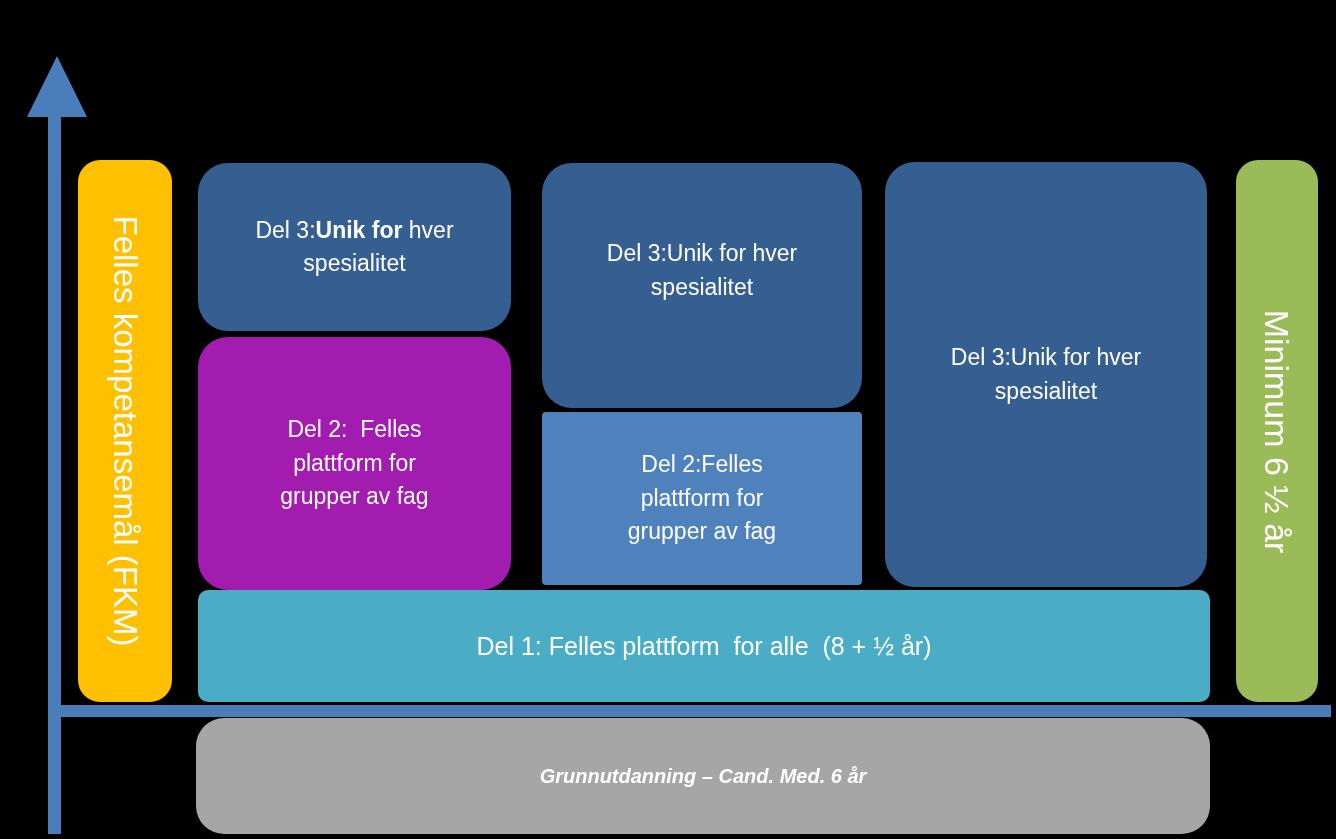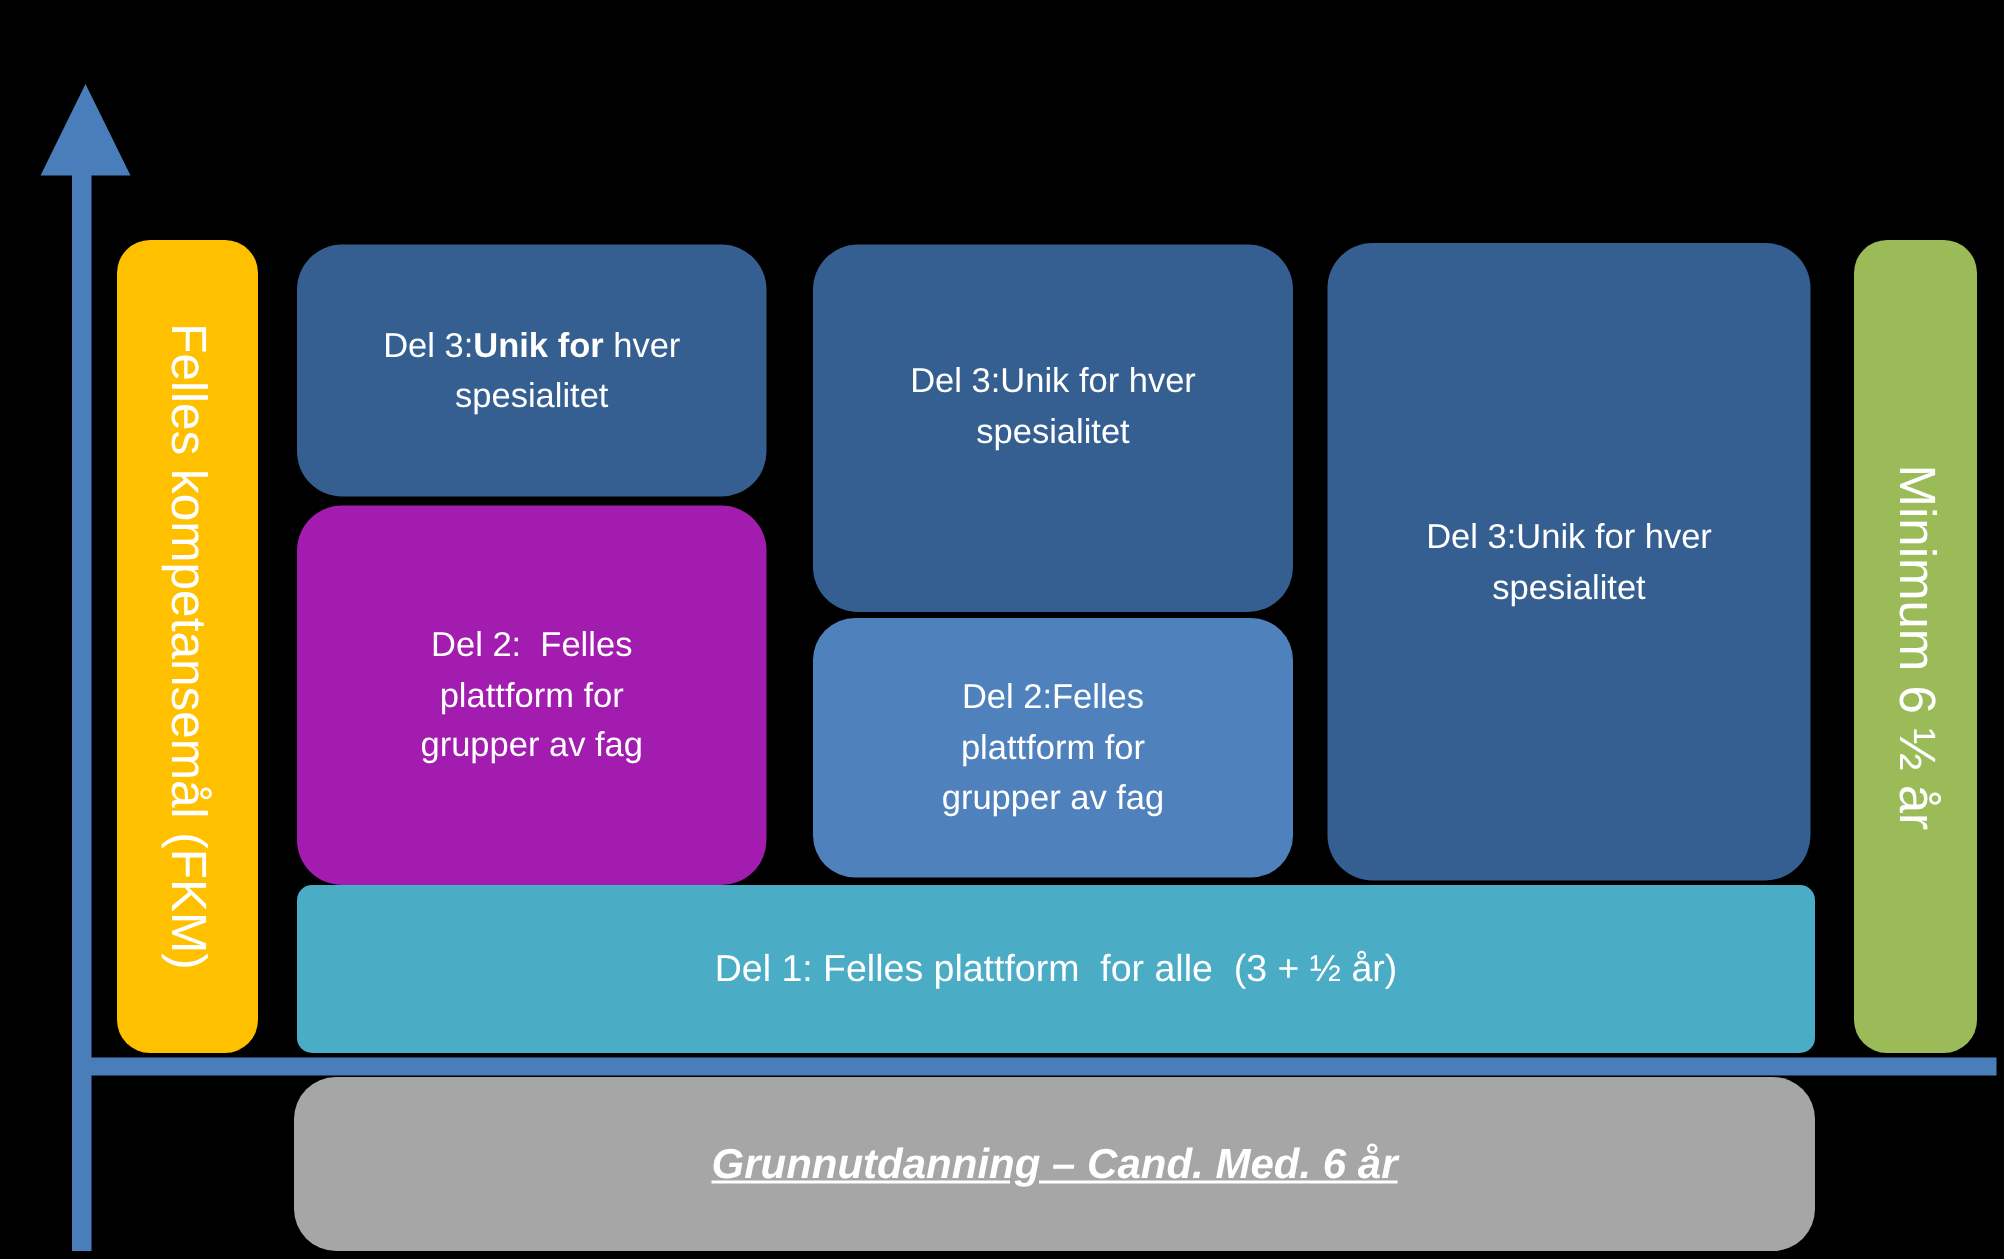--- a/index.html
+++ b/index.html
@@ -95,21 +95,21 @@
     left: 542px; top: 163px;
     width: 320px; height: 245px;
     background: #365F91;
     border-radius: 30px;
     padding-bottom: 30px;
   }
   .col2-del2 {
     left: 542px; top: 412px;
     width: 320px; height: 173px;
     background: #4F81BD;
-    border-radius: 28px;
+    border-radius: 4px;
     text-align: center;
   }
   .col3-del3 {
     left: 885px; top: 162px;
     width: 322px; height: 425px;
     background: #365F91;
     border-radius: 30px;
   }
 
   .del1-bar {
@@ -120,24 +120,23 @@
   }
   .del1-bar .box-text { font-size: 25px; }
 
   .foundation-bar {
     left: 196px; top: 718px;
     width: 1014px; height: 116px;
     background: #A6A6A6;
     border-radius: 28px;
   }
   .foundation-bar .box-text {
-    font-size: 28px;
+    font-size: 20px;
     font-weight: bold;
     font-style: italic;
-    text-decoration: underline;
   }
 
   .bold-seg { font-weight: bold; margin-top: 28px; }
 </style>
 </head>
 <body>
 
 <div class="stage">
 
   <div class="abs axis-arrowhead"></div>
@@ -167,21 +166,21 @@
 plattform for
 grupper av fag</span>
   </div>
 
   <div class="abs box col3-del3">
     <span class="box-text">Del 3:Unik for hver
 spesialitet</span>
   </div>
 
   <div class="abs box del1-bar">
-    <span class="box-text">Del 1: Felles plattform  for alle  (3 + ½ år)</span>
+    <span class="box-text">Del 1: Felles plattform  for alle  (8 + ½ år)</span>
   </div>
 
   <div class="abs box foundation-bar">
     <span class="box-text">Grunnutdanning – Cand. Med. 6 år</span>
   </div>
 
   <div class="abs vbar min-bar">
     <span class="vbar-text">Minimum 6 ½ år</span>
   </div>
 

